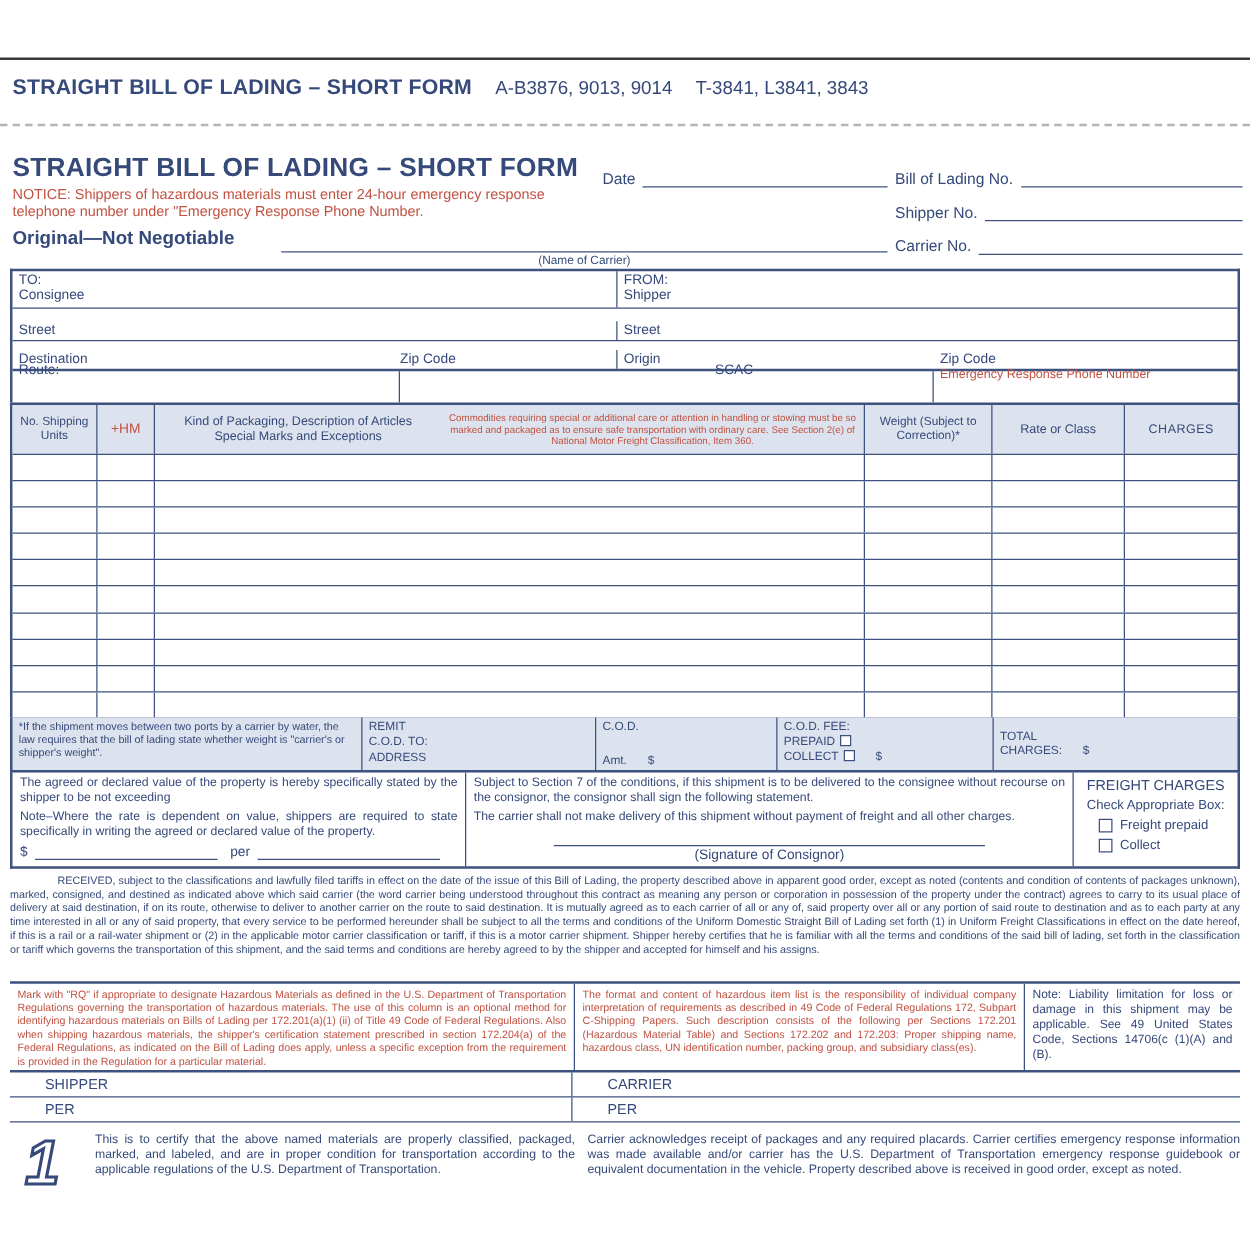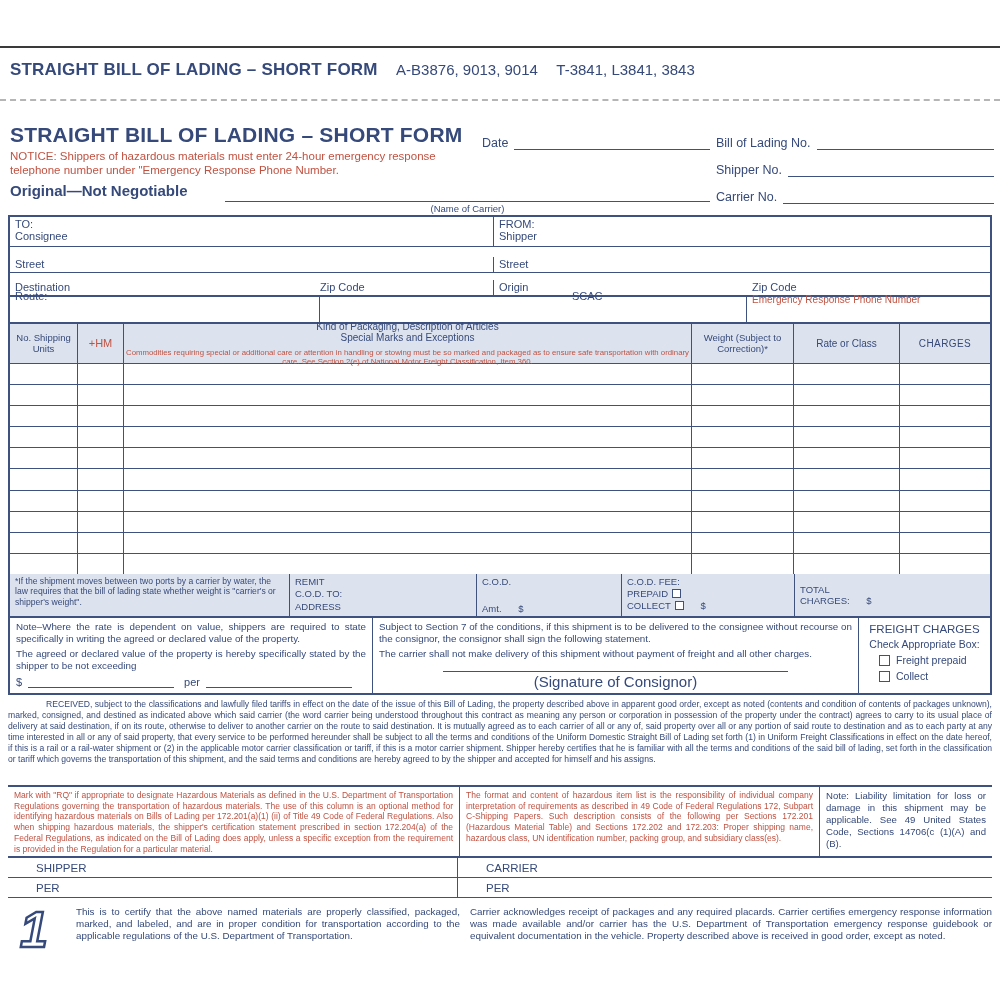--- a/index.html
+++ b/index.html
@@ -55,21 +55,21 @@
   .red{color:var(--red);}
   .emr{font-size:10px;line-height:1.15;align-self:center;padding-bottom:0 !important;}
 
   
   .tbl{position:absolute;top:322px;left:8px;width:984px;border:2px solid var(--line);}
   .thead{display:flex;height:40px;background:var(--band);border-bottom:1.5px solid var(--line);}
   .th{border-right:1.2px solid var(--line);display:flex;flex-direction:column;align-items:center;justify-content:center;text-align:center;line-height:1.12;padding:1px 2px;}
   .th:last-child{border-right:none;}
   .c1{width:68px;font-size:9.5px;}
   .c2{width:46px;font-size:11px;}
-  .c3{width:568px;flex-direction:column;gap:4px;}
+  .c3{width:568px;flex-direction:row;gap:4px;}
   .c3 .desc{width:225px;font-size:10px;}
   .c3 .note{flex:1;font-size:7.8px;color:var(--red);line-height:1.18;text-align:center;}
   .c4{width:102px;font-size:9.5px;}
   .c5{width:106px;font-size:10px;}
   .c6{flex:1;font-size:10px;letter-spacing:.4px;}
   .tbody{display:flex;flex-direction:column;height:210px;}
   .trow{flex:1;display:flex;border-bottom:1.2px solid var(--line);}
   .trow:last-child{border-bottom:none;}
   .td{border-right:1.2px solid var(--line);height:100%;}
   .td:last-child{border-right:none;}
@@ -92,21 +92,21 @@
   .valc{border-right:1.5px solid var(--line);padding:3px 6px;position:relative;}
   .valc:last-child{border-right:none;}
   .val1{width:363px;}
   .val2{width:486px;}
   .val3{flex:1;text-align:center;}
   .valc p{text-align:justify;line-height:1.18;margin-bottom:4px;}
   .money-line{position:absolute;left:6px;right:20px;bottom:5px;display:flex;align-items:flex-end;font-size:11px;}
   .money-line .fill{height:11px;}
   .sig-wrap{position:absolute;left:70px;right:70px;bottom:3px;text-align:center;}
   .sig-line{border-bottom:1.5px solid var(--line);height:12px;}
-  .sig-cap{font-size:15px;padding-top:1px;}
+  .sig-cap{font-size:11px;padding-top:1px;}
   .fc-title{font-size:11.5px;margin-top:2px;}
   .fc-sub{font-size:10.5px;margin:3px 0 4px;}
   .fc-opt{display:flex;align-items:center;gap:6px;font-size:10.5px;text-align:left;margin:4px 0 0 14px;}
   .cb2{width:11px;height:11px;border:1.5px solid var(--line);background:#fff;flex:none;}
 
   
   .received{position:absolute;top:699px;left:8px;width:984px;font-size:8.6px;line-height:1.28;text-align:justify;text-indent:38px;}
 
   
   .notes{position:absolute;top:785px;left:8px;width:984px;height:73px;border-top:2px solid var(--line);border-bottom:2px solid var(--line);display:flex;}
@@ -341,22 +341,22 @@
       <div>TOTAL</div>
       <div>
         <span>CHARGES:</span>
         <span class="dollar-gap">$</span>
       </div>
     </div>
   </div>
 
   <div class="valband">
     <div class="valc val1">
+      <p>The agreed or declared value of the property is hereby specifically stated by the shipper to be not exceeding</p>
       <p>Note–Where the rate is dependent on value, shippers are required to state specifically in writing the agreed or declared value of the property.</p>
-      <p>The agreed or declared value of the property is hereby specifically stated by the shipper to be not exceeding</p>
       <div class="money-line">
         <span>$</span>
         <span class="fill" style="max-width:150px;"></span>
         <span style="margin-left:10px;">per</span>
         <span class="fill"></span>
       </div>
     </div>
     <div class="valc val2">
       <p>Subject to Section 7 of the conditions, if this shipment is to be delivered to the consignee without recourse on the consignor, the consignor shall sign the following statement.</p>
       <p>The carrier shall not make delivery of this shipment without payment of freight and all other charges.</p>

